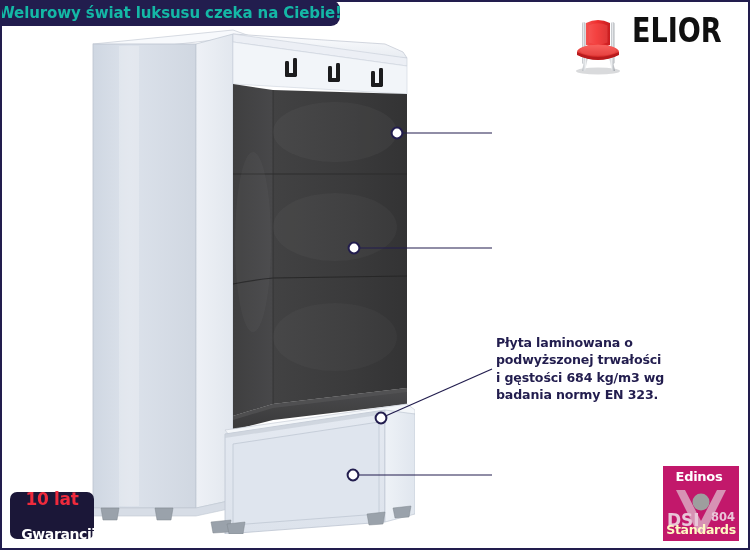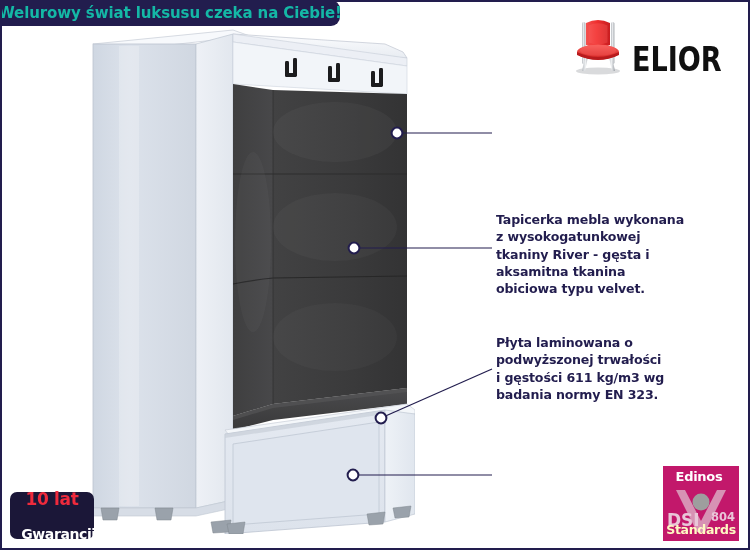--- a/index.html
+++ b/index.html
@@ -46,21 +46,21 @@
     letter-spacing: -0.1px;
     white-space: nowrap;
     padding-left: 6px;
   }
   
   .logo {
     position: absolute;
     left: 570px; top: 14px;
     width: 165px; height: 62px;
     display: flex;
-    align-items: flex-end;
+    align-items: flex-start;
     z-index: 20;
   }
   .logo-chair {
     width: 56px; height: 62px;
     position: relative;
     flex: none;
   }
   .logo-text {
     font-family: "DejaVu Sans", "Liberation Sans", sans-serif;
     font-size: 33px;
@@ -338,28 +338,23 @@
 
       <line x1="353" y1="475" x2="492" y2="475" stroke="#221d4e" stroke-width="1.2"></line>
 
       <circle cx="397" cy="133" r="5.4" fill="#ffffff" stroke="#221d4e" stroke-width="2"></circle>
       <circle cx="354" cy="248" r="5.4" fill="#ffffff" stroke="#221d4e" stroke-width="2"></circle>
       <circle cx="381" cy="418" r="5.4" fill="#ffffff" stroke="#221d4e" stroke-width="2"></circle>
       <circle cx="353" cy="475" r="5.4" fill="#ffffff" stroke="#221d4e" stroke-width="2"></circle>
     </svg>
   </div>
 
-  <div class="note note-2">Tapicerka mebla wykonana
-z wysokogatunkowej
-tkaniny River - gęsta i
-aksamitna tkanina
-obiciowa typu velvet.</div>
   <div class="note note-3">Płyta laminowana o
 podwyższonej trwałości
-i gęstości 611 kg/m3 wg
+i gęstości 684 kg/m3 wg
 badania normy EN 323.</div>
 
   <div class="warranty">
     <div class="warranty-top">10 lat</div>
     <div class="warranty-bottom">Gwarancji</div>
   </div>
 
   <div class="edinos">
     <div class="edinos-title">Edinos</div>
     <svg width="76" height="75" viewBox="0 0 76 75" style="position:absolute;left:0;top:0;" xmlns="http://www.w3.org/2000/svg">

